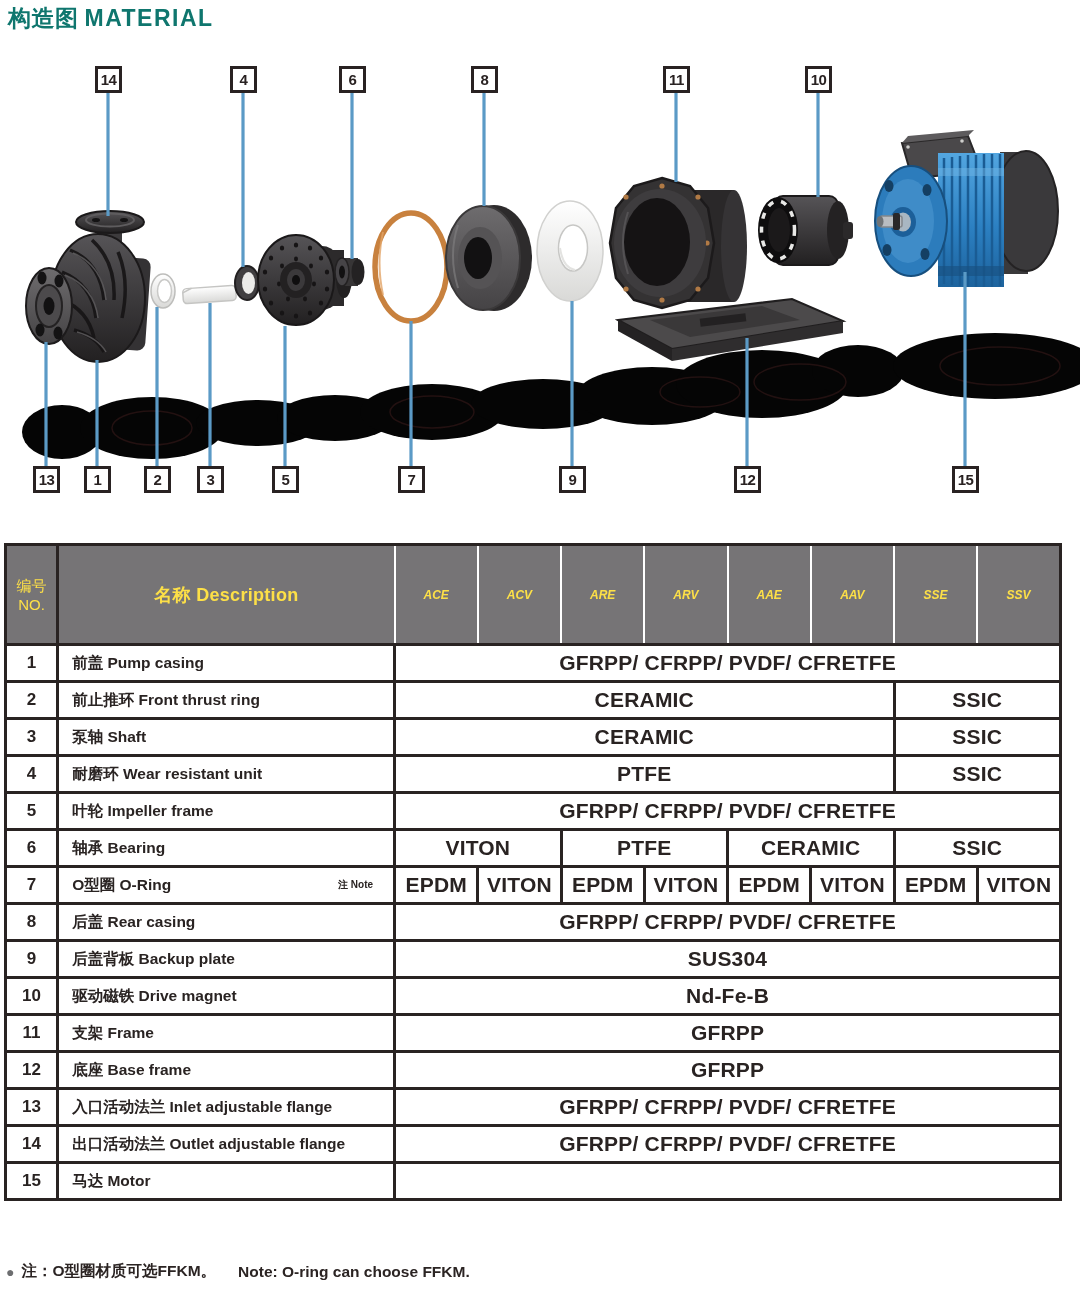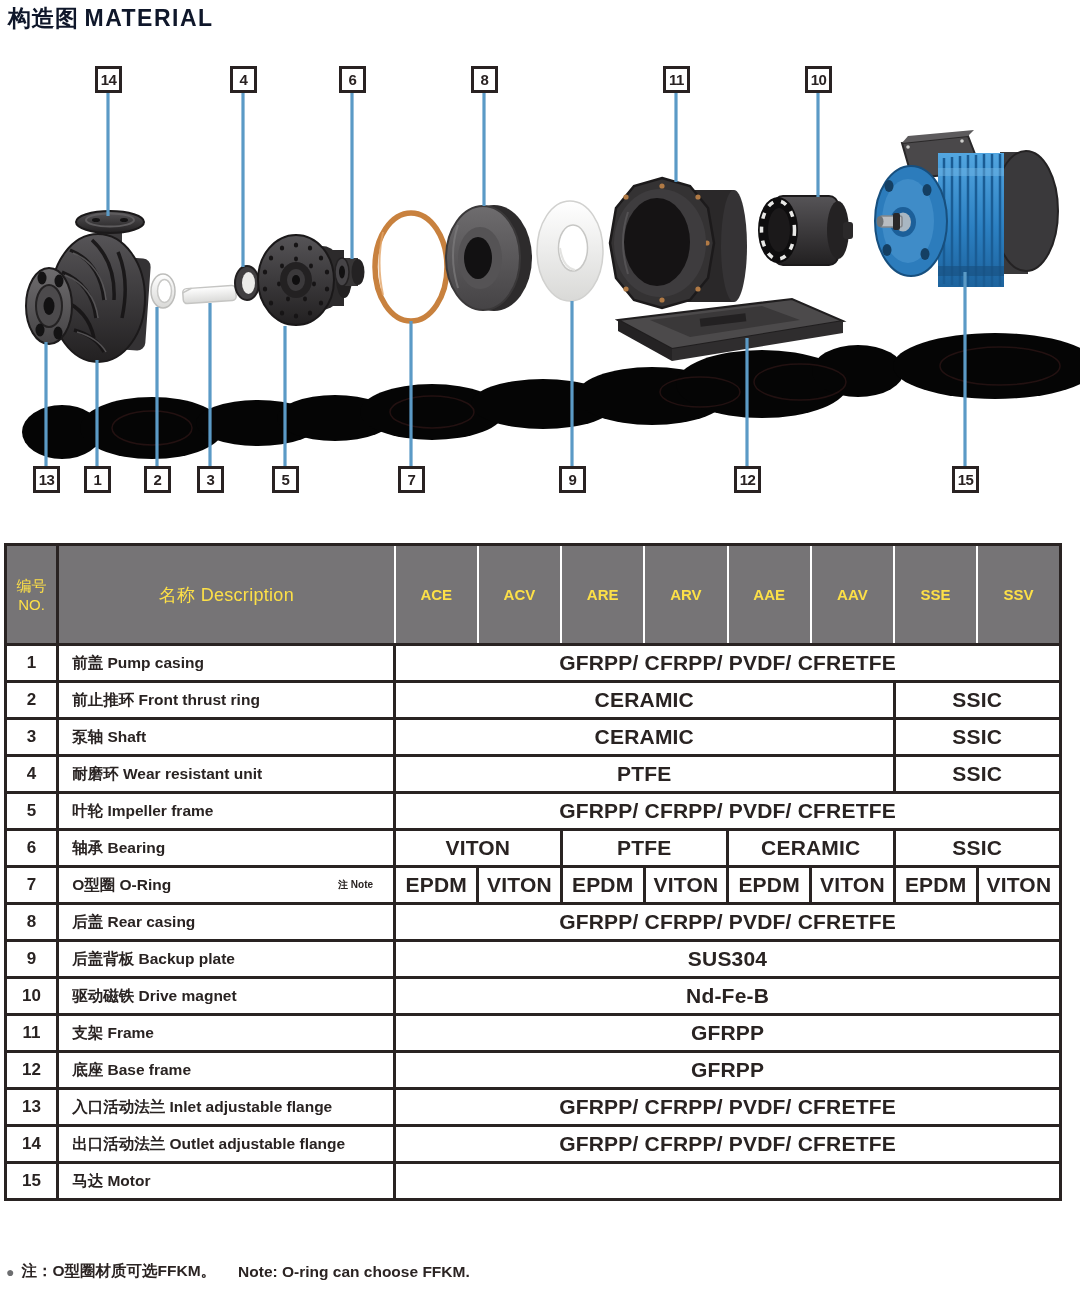--- a/index.html
+++ b/index.html
@@ -1,35 +1,35 @@
 <!DOCTYPE html>
 <html><head>
 <meta charset="utf-8">
 <style>
   * { margin:0; padding:0; box-sizing:border-box; }
   body { background:#fff; font-family:"Liberation Sans","DejaVu Sans",sans-serif; }
   .page { position:relative; width:1080px; height:1289px; background:#ffffff; overflow:hidden; }
 
-  .title { position:absolute; top:3px; left:8px; font-size:23px; font-weight:bold; color:#0f172a; letter-spacing:.5px; }
+  .title { position:absolute; top:3px; left:8px; font-size:23px; font-weight:bold; color:#0f766e; letter-spacing:.5px; }
   .title .en { margin-left:6px; letter-spacing:1.5px; }
 
   .diagram { position:absolute; top:0; left:0; width:1080px; height:540px; }
   .diagram svg { position:absolute; top:0; left:0; }
 
   .callout { position:absolute; width:27px; height:27px; background:#fff; border:3px solid #292222;
              display:flex; align-items:center; justify-content:center;
              font-size:15px; font-weight:bold; color:#292222; letter-spacing:-.5px; }
 
   .tbl-wrap { position:absolute; top:543px; left:4px; }
   table { border-collapse:collapse; table-layout:fixed; width:1058px; border:3px solid #292322; }
   th, td { padding:0; overflow:hidden; }
   thead th { background:#767476; color:#fde047; height:100px; font-weight:bold; border-top:3px solid #292322; border-bottom:3px solid #292322; }
   th.no-h { font-weight:normal; font-size:15px; line-height:19px; border-left:3px solid #292322; }
-  th.desc-h { font-weight:normal; font-size:18px; letter-spacing:.3px; border-left:3px solid #292322; }
-  th.model { font-size:15px; border-left:2px solid #ffffff; }
+  th.desc-h { font-weight:bold; font-size:18px; letter-spacing:.3px; border-left:3px solid #292322; }
+  th.model { font-size:12px; border-left:2px solid #ffffff;font-style:italic; }
   tbody td { border:3px solid #292322; height:37px; color:#292322; font-weight:bold; }
   td.no { text-align:center; font-size:17px; }
   td.desc { font-size:15.5px; padding-left:13px; }
   td.val { text-align:center; font-size:21px; letter-spacing:.2px; }
   .desc-flex { display:flex; justify-content:space-between; align-items:center; padding-right:20px; }
   .note { font-size:10px; }
 
   .footnote { position:absolute; top:1261px; left:6px; font-size:15.5px; font-weight:bold; color:#2b2423; display:flex; align-items:center; }
   .footnote .bullet { color:#6d6e70; font-size:14px; margin-right:7px; }
   .footnote .en { margin-left:22px; }

